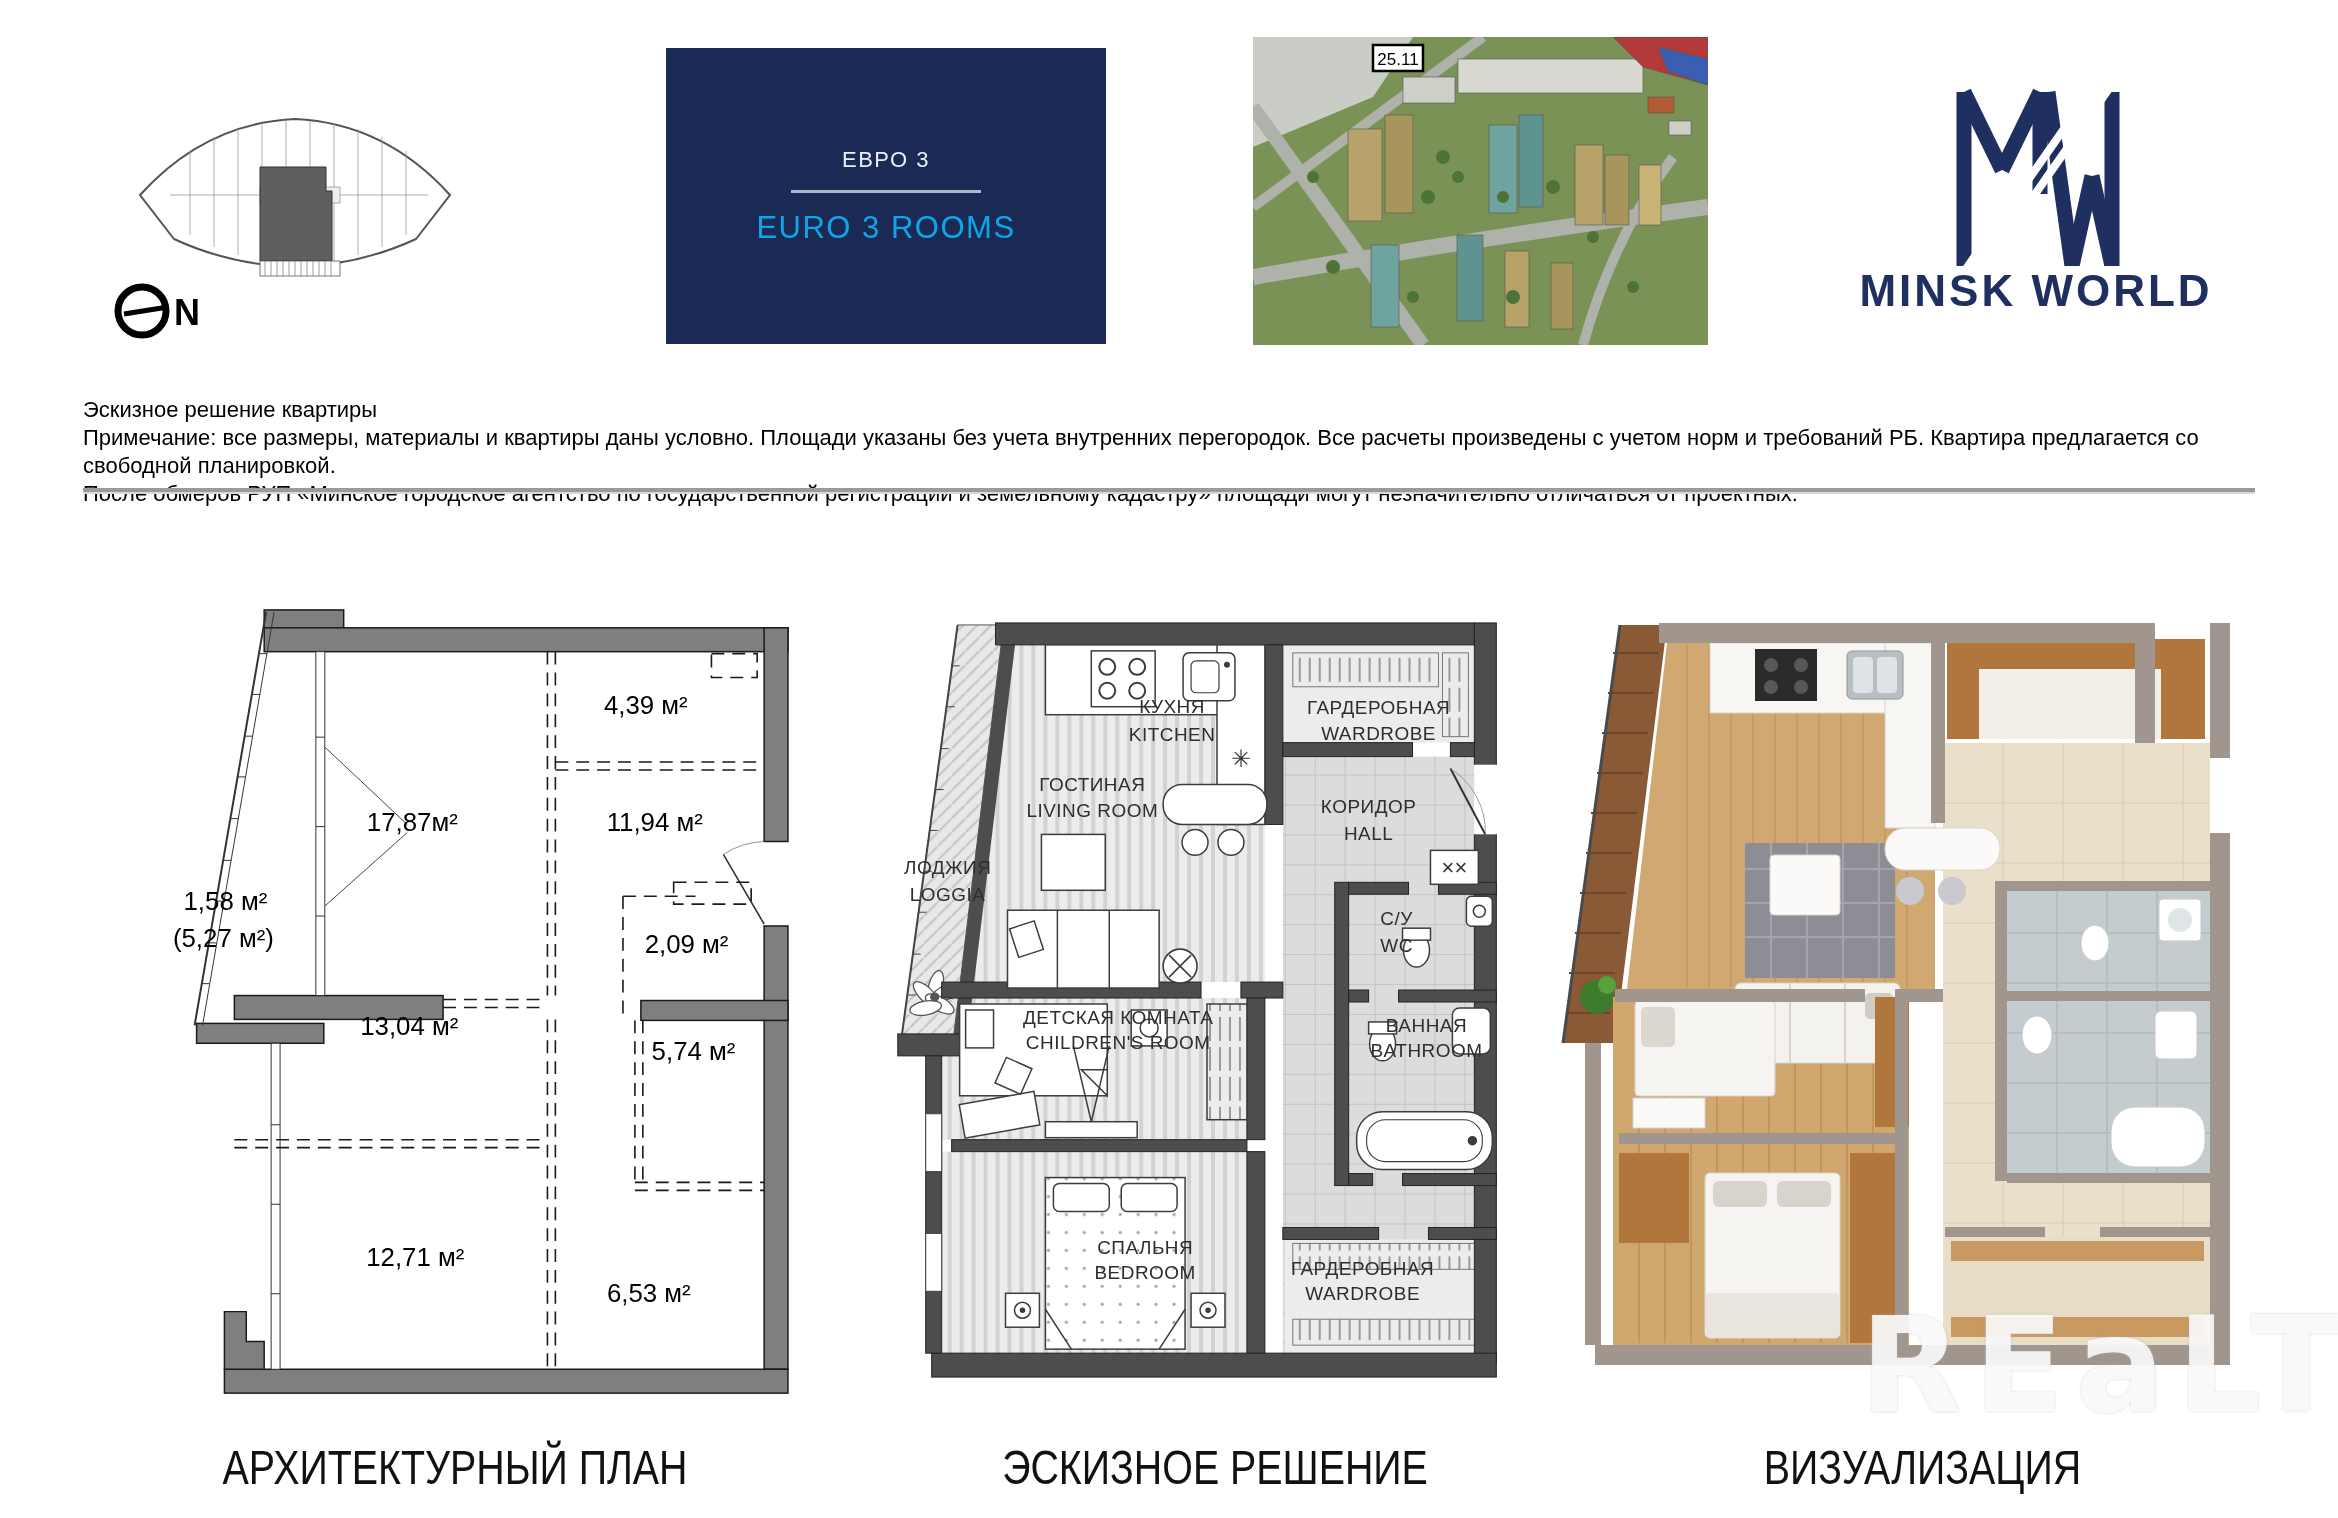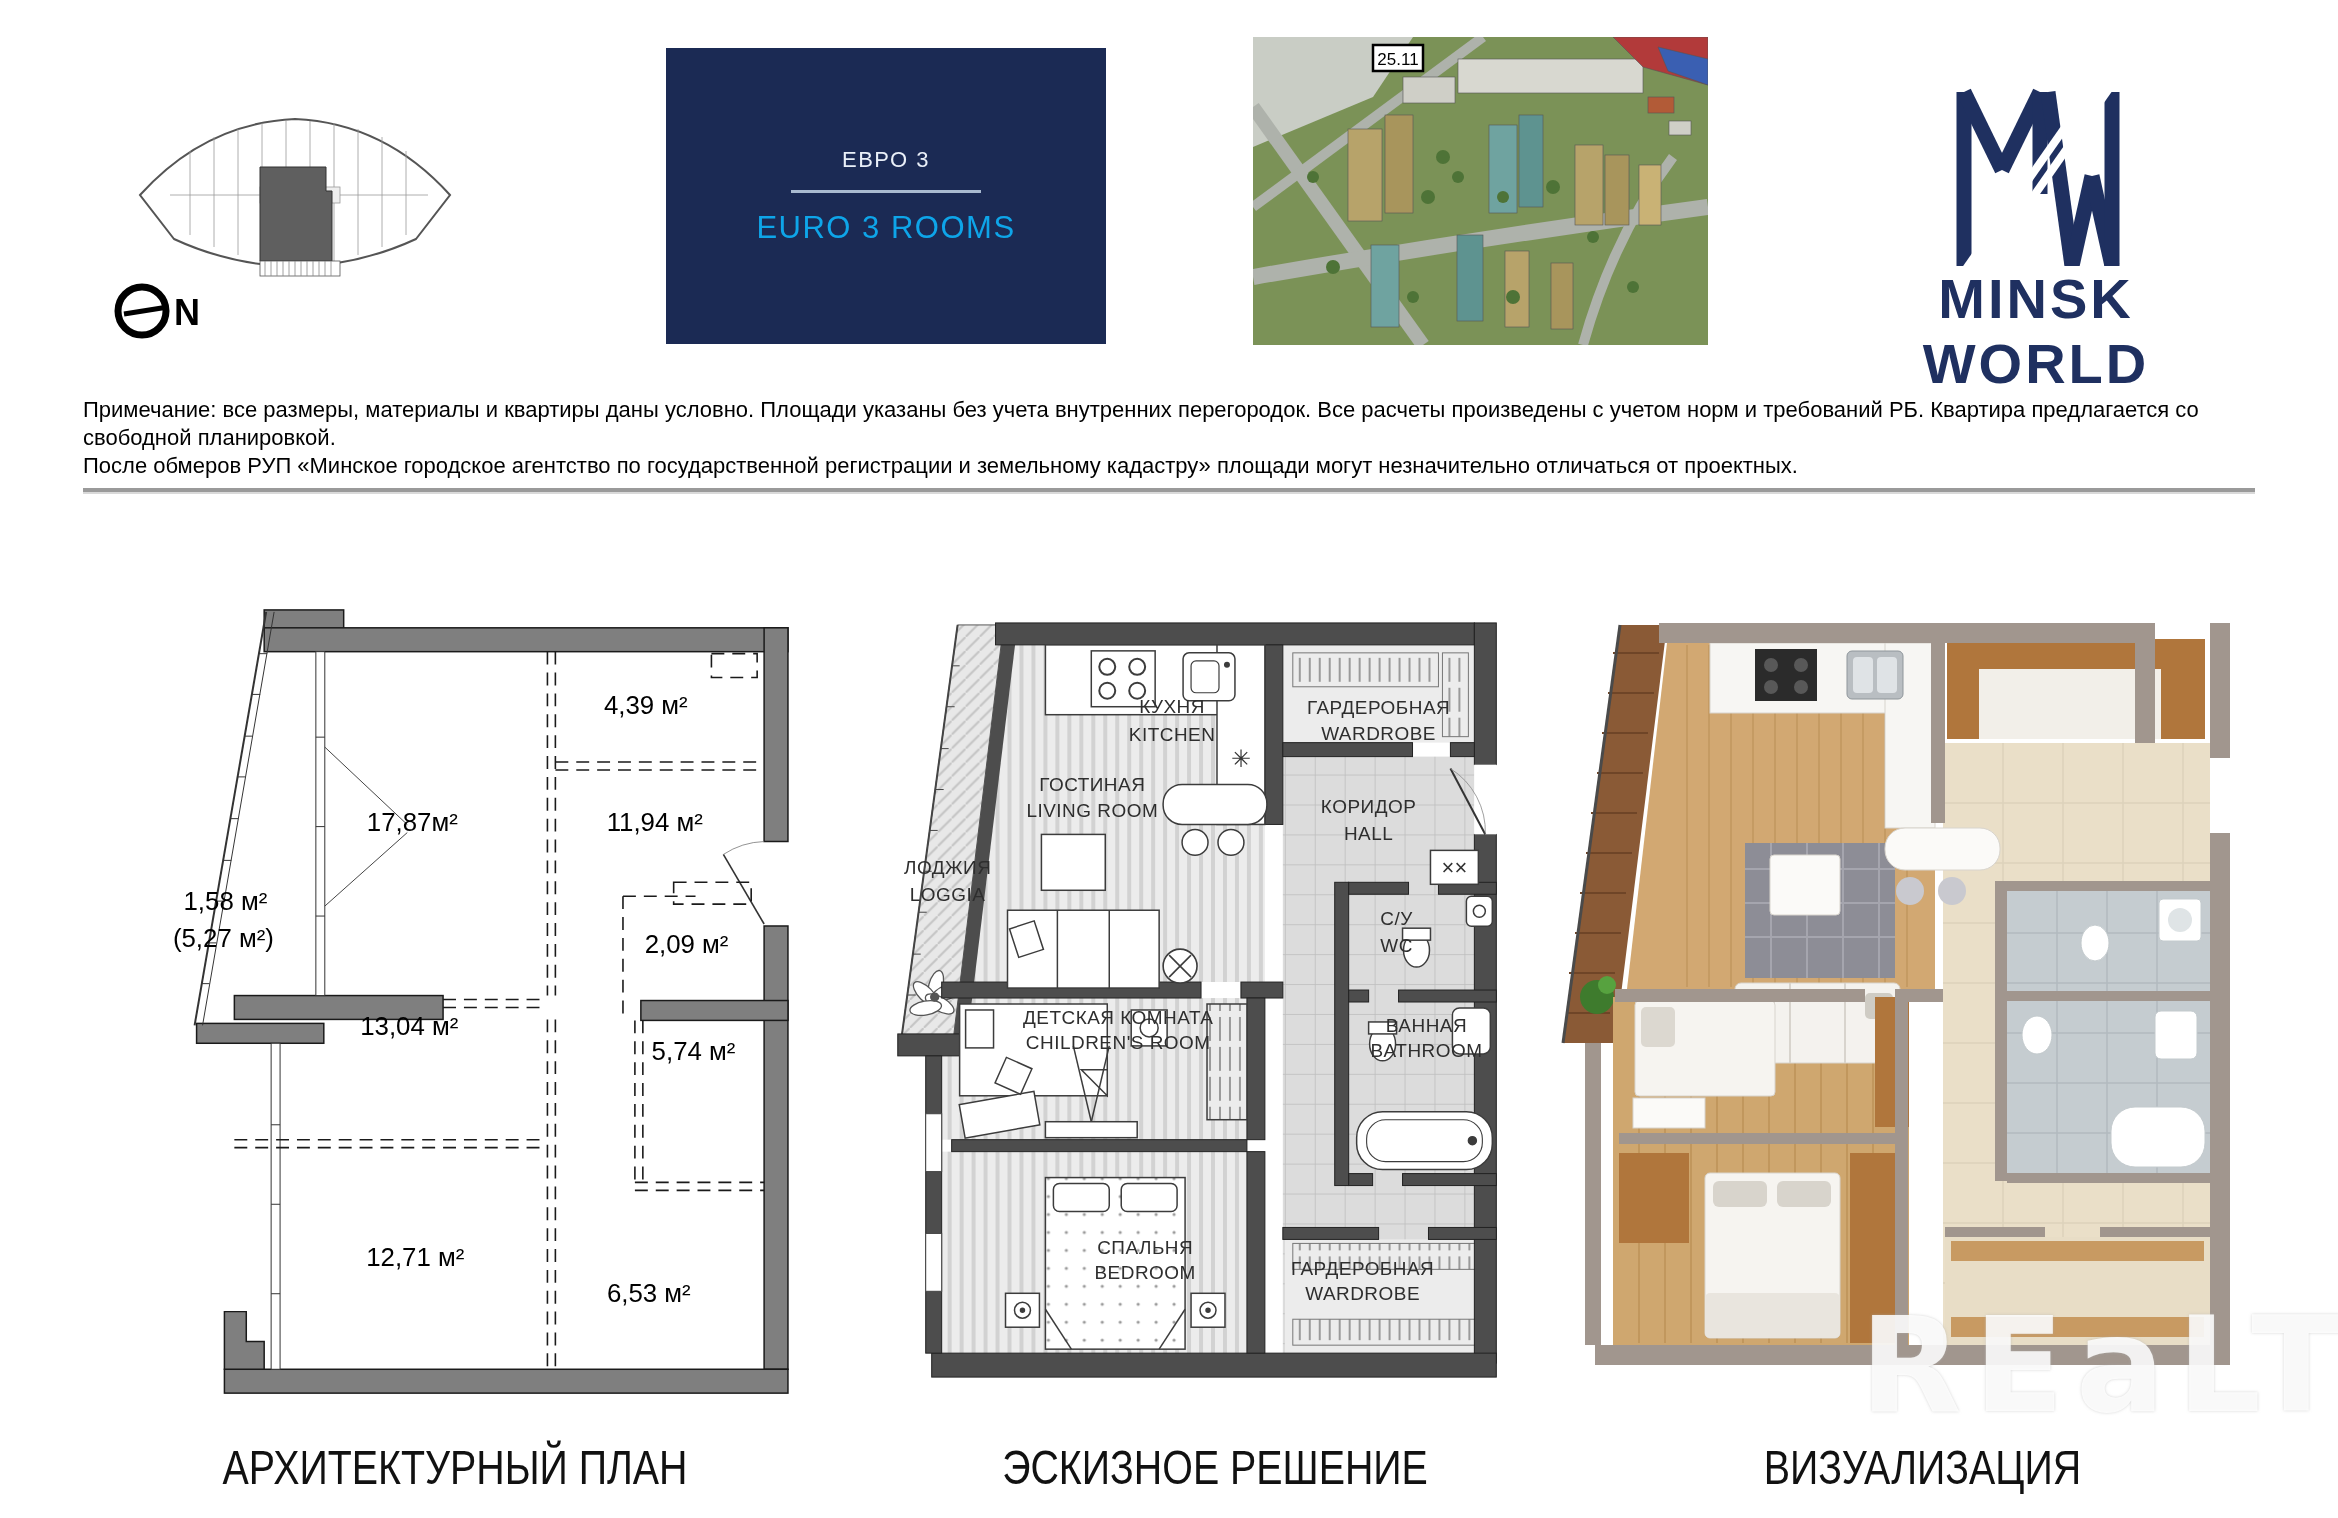--- a/index.html
+++ b/index.html
@@ -6,21 +6,21 @@
   .page{position:relative;width:2338px;height:1518px;background:#fff;overflow:hidden;
         font-family:"Liberation Sans",sans-serif;color:#000;}
   .abs{position:absolute;}
   
   .badge{left:666px;top:48px;width:440px;height:296px;background:#1b2a54;
          display:flex;flex-direction:column;align-items:center;justify-content:center;}
   .badge-ru{color:#e9eff8;font-size:22px;letter-spacing:1.5px;}
   .badge-line{width:190px;height:3px;background:#a9bad0;margin:17px 0;}
   .badge-en{color:#0ea5e9;font-size:31px;letter-spacing:1.5px;}
   .logo-word{left:1855px;top:266px;width:362px;text-align:center;color:#1f3060;
-             font-size:56px;font-weight:bold;letter-spacing:3px;}
+             font-size:44px;font-weight:bold;letter-spacing:3px;}
   
   .notes{left:83px;top:396px;width:2225px;font-size:22px;line-height:28px;color:#000;}
   .notes p{margin:0;}
   .divider{left:83px;top:488px;width:2172px;height:4px;background:#9a9a9a;border-bottom:2px solid #d9d9d9;}
   
   .caption{top:1440px;text-align:center;font-size:48px;color:#111;
            transform:scaleX(.82);transform-origin:center;}
   .cap-arch{left:115px;width:680px;}
   .cap-sketch{left:895px;width:640px;}
   .cap-viz{left:1555px;width:735px;}
@@ -141,20 +141,21 @@
       <path d="M160,200 L160,26"></path>
     </g>
     <g fill="#ffffff">
       <rect x="-40" y="116" width="250" height="8" transform="rotate(-55 72 120)"></rect>
       <rect x="-20" y="60" width="250" height="8" transform="rotate(-55 128 64)"></rect>
     </g>
   </svg>
   <div class="abs logo-word">MINSK WORLD</div>
 
   <div class="abs notes">
+    <p>Эскизное решение квартиры</p>
     <p>Примечание: все размеры, материалы и квартиры даны условно. Площади указаны без учета внутренних перегородок. Все расчеты произведены с учетом норм и требований РБ. Квартира предлагается со свободной планировкой.</p>
     <p>После обмеров РУП «Минское городское агентство по государственной регистрации и земельному кадастру» площади могут незначительно отличаться от проектных.</p>
   </div>
   <div class="abs divider"></div>
 
   <svg class="abs" style="left:115px;top:598px" width="680" height="815" viewBox="0 0 680 820">
     <g fill="#7f7f7f" stroke="#1a1a1a" stroke-width="1.5">
       <rect x="148" y="12" width="80" height="20"></rect>
       <rect x="148" y="30" width="527" height="24"></rect>
       <rect x="651" y="30" width="24" height="215"></rect>

